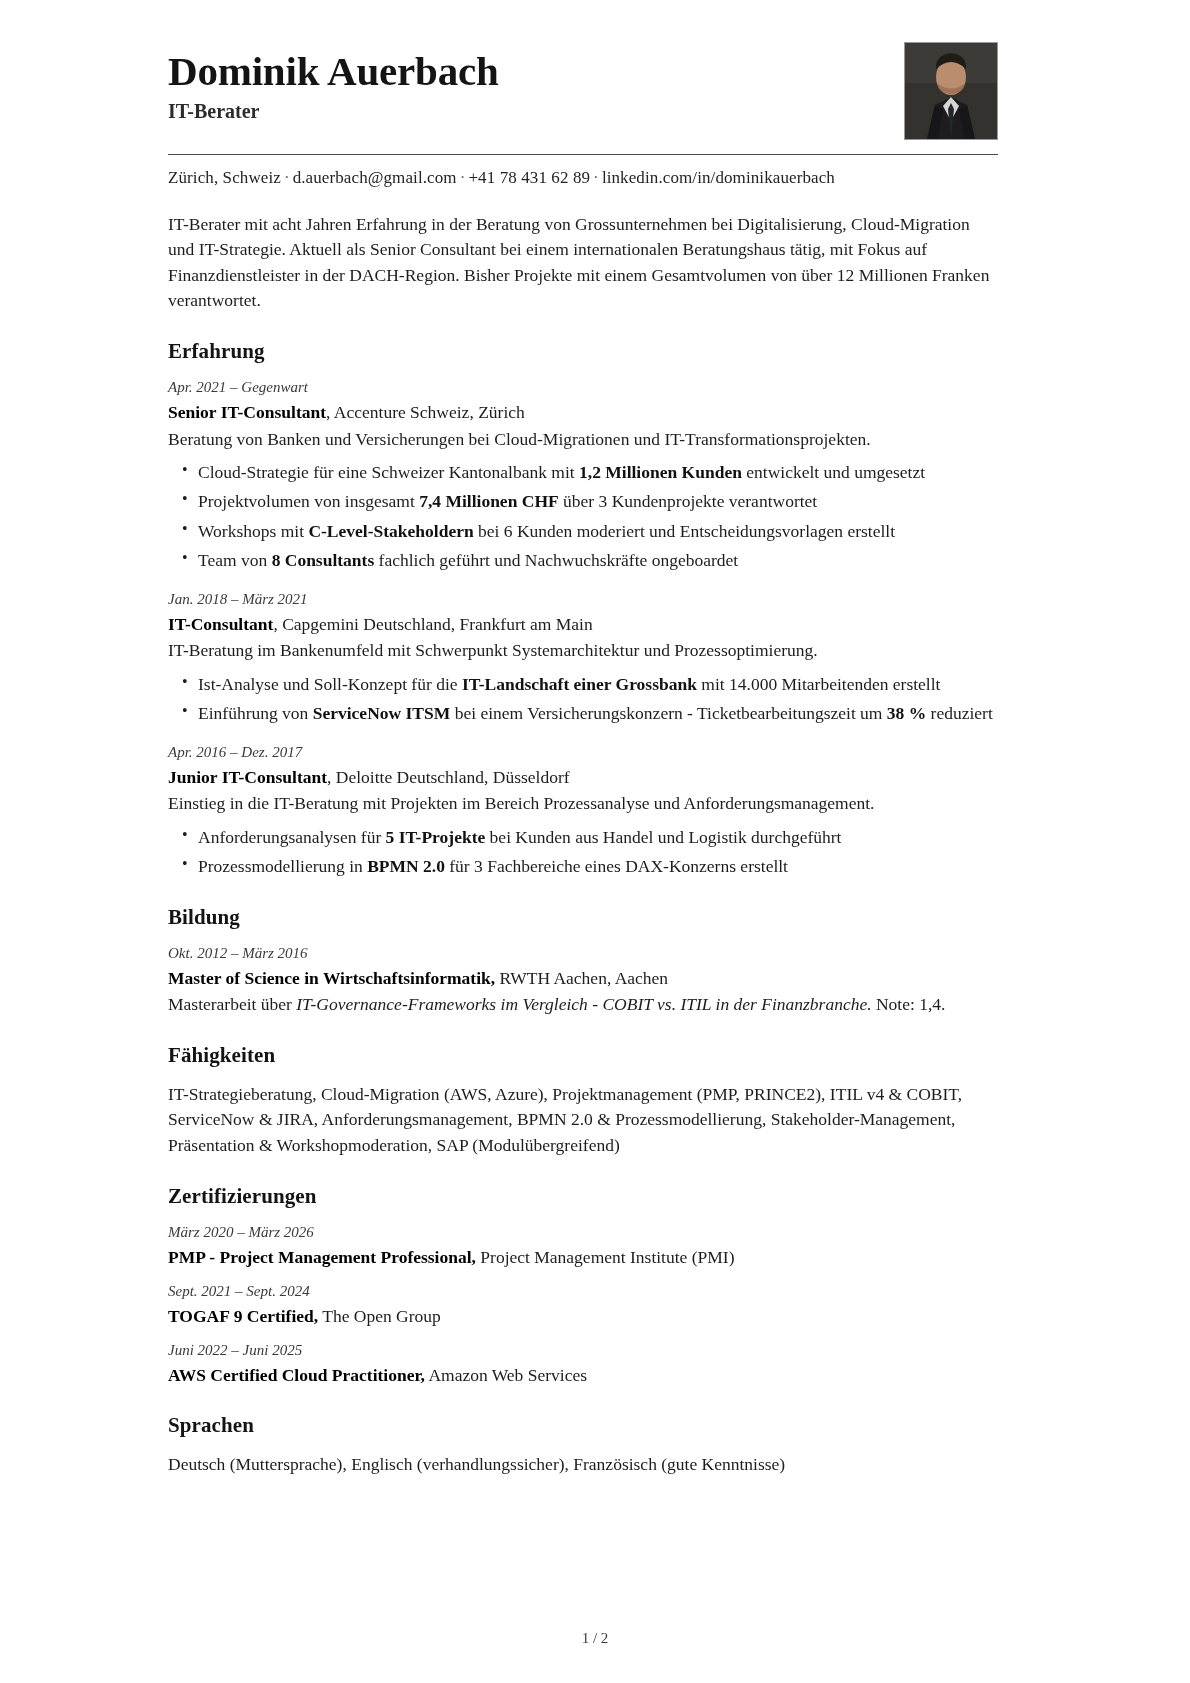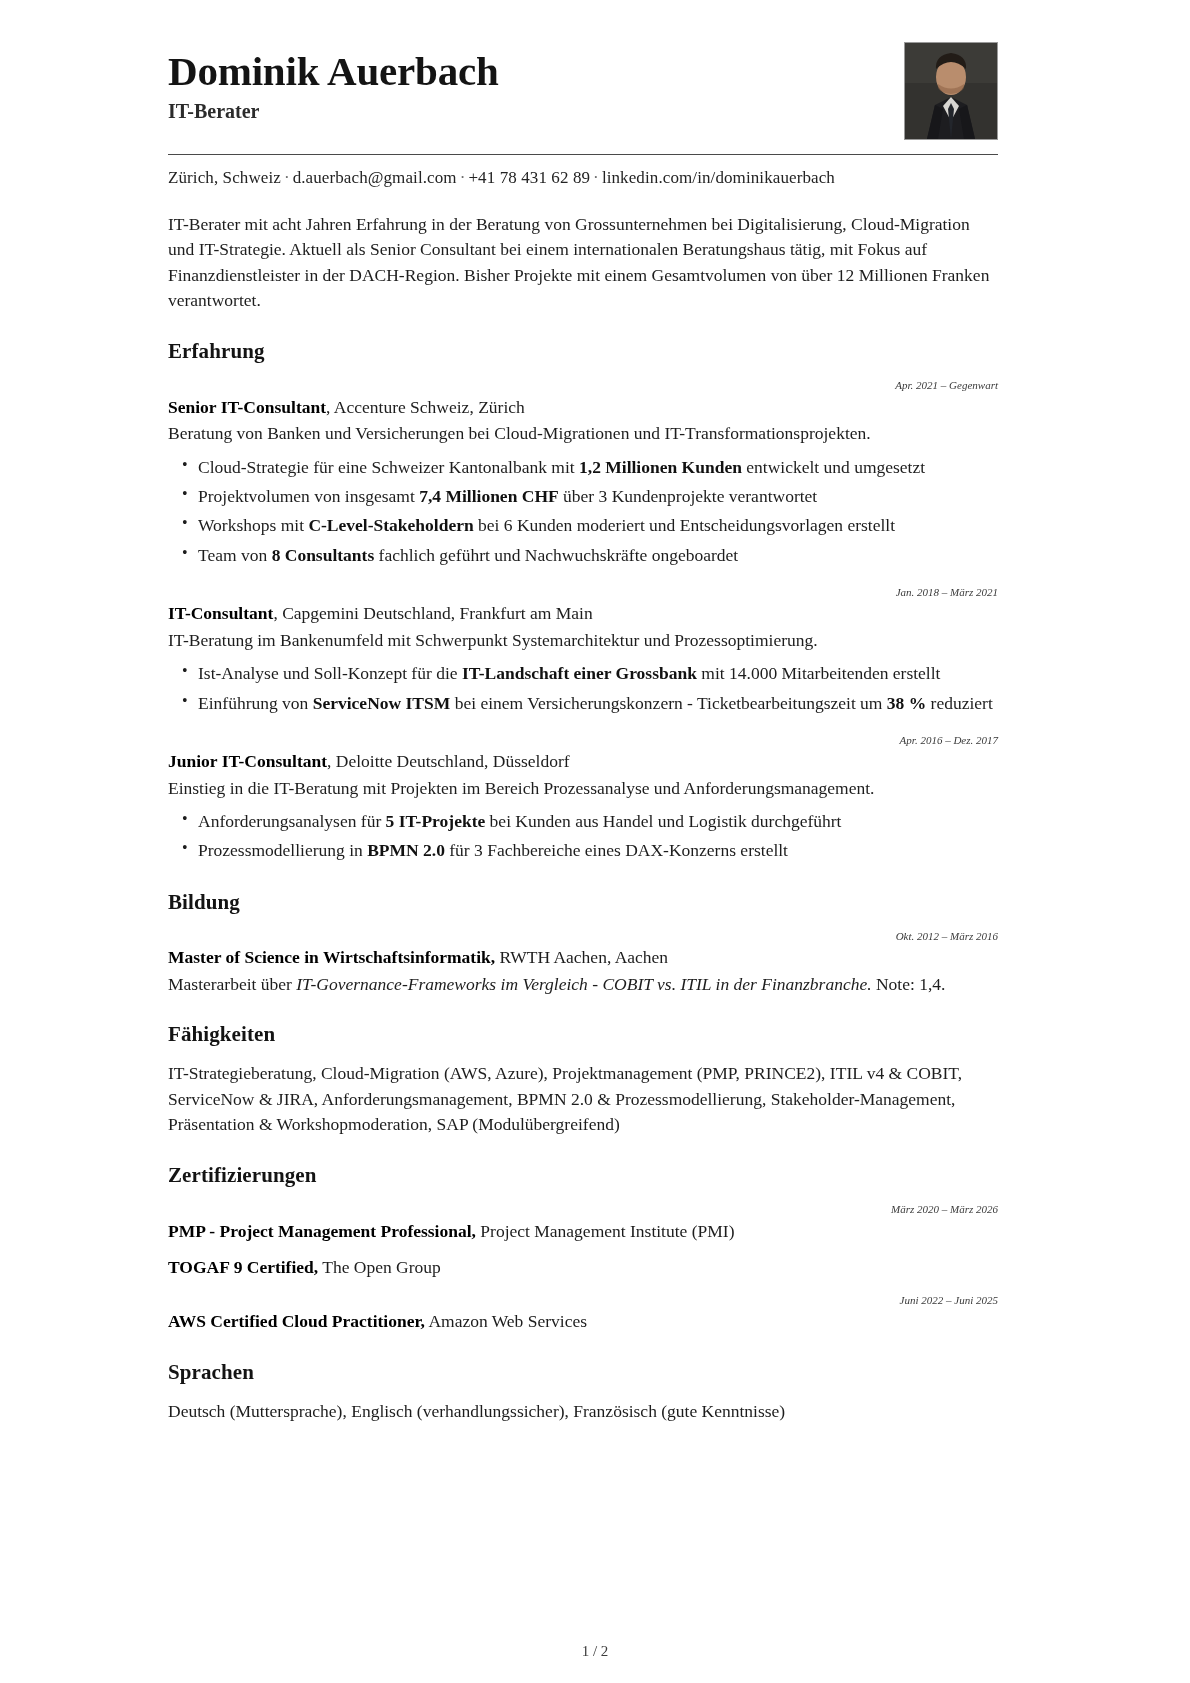--- a/index.html
+++ b/index.html
@@ -88,25 +88,24 @@
     font-size: 21px;
     font-weight: bold;
     margin: 0 0 14px 0;
     color: #141414;
     letter-spacing: 0.1px;
   }
   .entry { margin-bottom: 17px; }
   .entry:last-child { margin-bottom: 0; }
   .entry-date {
     font-style: italic;
-    font-size: 11px;
+    font-size: 15px;
     color: #3a3a3a;
     line-height: 1.3;
     margin-bottom: 3px;
-    text-align: right;
   }
   .entry-head {
     font-size: 17.5px;
     line-height: 1.35;
     color: #1d1d1d;
     margin-bottom: 2px;
   }
   .entry-head b { font-weight: bold; color: #000000; }
   .entry-desc {
     font-size: 17.5px;
@@ -145,21 +144,21 @@
     max-width: 1020px;
   }
   .cert-entry { margin-bottom: 13px; }
   .cert-entry:last-child { margin-bottom: 12px; }
 
   
   .footer {
     position: absolute;
     left: 0;
     right: 0;
-    bottom: 23px;
+    bottom: 36px;
     text-align: center;
     font-size: 15px;
     color: #3c3c3c;
   }
 </style>
 </head>
 <body>
 
 <div class="page">
 
@@ -242,20 +241,21 @@
     <p class="plain-para">IT-Strategieberatung, Cloud-Migration (AWS, Azure), Projektmanagement (PMP, PRINCE2), ITIL v4 &amp; COBIT, ServiceNow &amp; JIRA, Anforderungsmanagement, BPMN 2.0 &amp; Prozessmodellierung, Stakeholder-Management, Präsentation &amp; Workshopmoderation, SAP (Modulübergreifend)</p>
   </div>
 
   <div class="section">
     <h2 class="section-title">Zertifizierungen</h2>
     <div class="cert-entry">
       <div class="entry-date">März 2020 – März 2026</div>
       <div class="entry-head"><b>PMP - Project Management Professional,</b><span> Project Management Institute (PMI)</span></div>
     </div>
     <div class="cert-entry">
+      <div class="entry-date">Sept. 2021 – Sept. 2024</div>
       <div class="entry-head"><b>TOGAF 9 Certified,</b><span> The Open Group</span></div>
     </div>
     <div class="cert-entry">
       <div class="entry-date">Juni 2022 – Juni 2025</div>
       <div class="entry-head"><b>AWS Certified Cloud Practitioner,</b><span> Amazon Web Services</span></div>
     </div>
   </div>
 
   <div class="section">
     <h2 class="section-title">Sprachen</h2>

